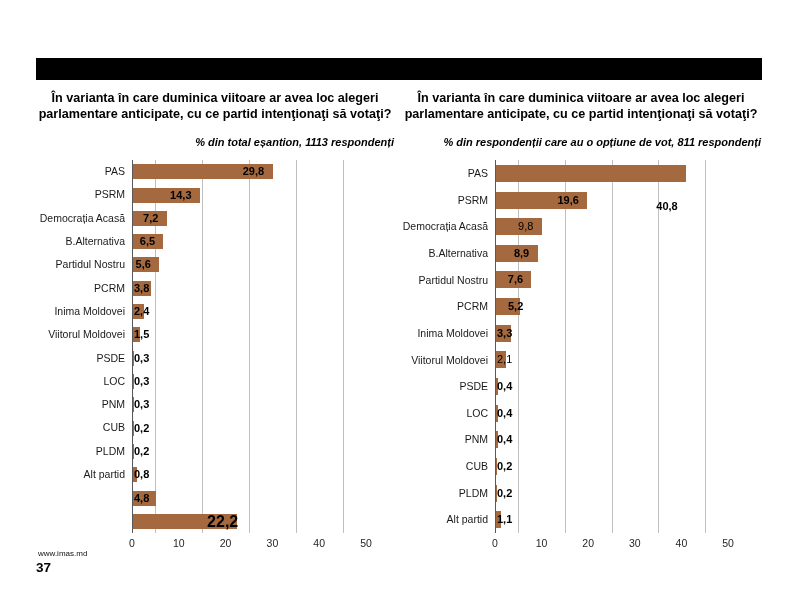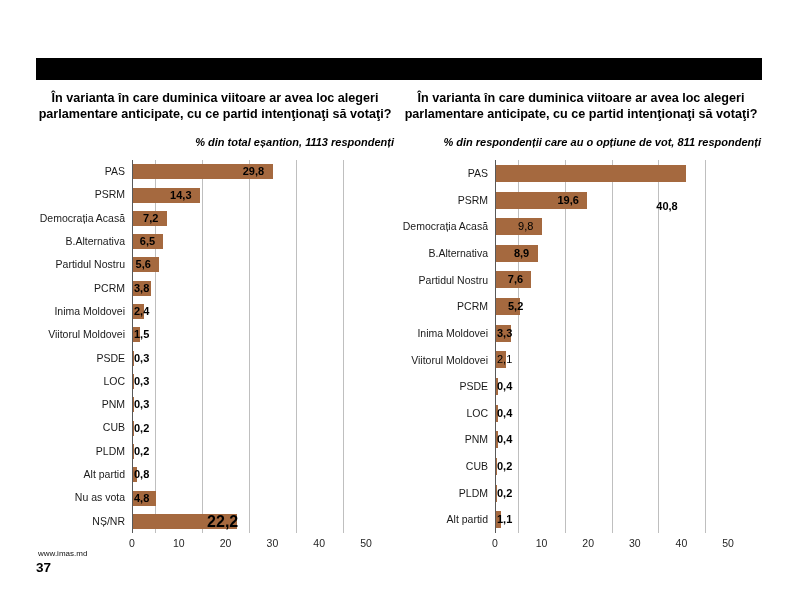--- a/index.html
+++ b/index.html
@@ -75,24 +75,22 @@
         <div style="left: 98px; top: 236.3px; height: 15px; line-height: 17px; font-size: 11px; font-weight: bold; white-space: nowrap; color: rgb(0, 0, 0); position: absolute;">0,3</div>
         <div style="left: 0px; top: 256.438px; width: 89px; height: 23.3125px; line-height: 23.3125px; text-align: right; font-size: 10.5px; white-space: nowrap; color: rgb(26, 26, 26); position: absolute;">CUB</div>
         <div style="left: 97px; top: 260.6px; width: 1px; height: 15px; background: rgb(165, 105, 63); position: absolute;"></div>
         <div style="left: 98px; top: 259.6px; height: 15px; line-height: 17px; font-size: 11px; font-weight: bold; white-space: nowrap; color: rgb(0, 0, 0); position: absolute;">0,2</div>
         <div style="left: 0px; top: 279.75px; width: 89px; height: 23.3125px; line-height: 23.3125px; text-align: right; font-size: 10.5px; white-space: nowrap; color: rgb(26, 26, 26); position: absolute;">PLDM</div>
         <div style="left: 97px; top: 283.9px; width: 1px; height: 15px; background: rgb(165, 105, 63); position: absolute;"></div>
         <div style="left: 98px; top: 282.9px; height: 15px; line-height: 17px; font-size: 11px; font-weight: bold; white-space: nowrap; color: rgb(0, 0, 0); position: absolute;">0,2</div>
         <div style="left: 0px; top: 303.062px; width: 89px; height: 23.3125px; line-height: 23.3125px; text-align: right; font-size: 10.5px; white-space: nowrap; color: rgb(26, 26, 26); position: absolute;">Alt partid</div>
         <div style="left: 97px; top: 307.2px; width: 3.7px; height: 15px; background: rgb(165, 105, 63); position: absolute;"></div>
         <div style="left: 98px; top: 306.2px; height: 15px; line-height: 17px; font-size: 11px; font-weight: bold; white-space: nowrap; color: rgb(0, 0, 0); position: absolute;">0,8</div>
-        <div style="left: 0px; top: 326.375px; width: 89px; height: 23.3125px; line-height: 23.3125px; text-align: right; font-size: 10.5px; white-space: nowrap; color: rgb(26, 26, 26); position: absolute;">Nu as vota</div>
         <div style="left: 97px; top: 330.5px; width: 22.5px; height: 15px; background: rgb(165, 105, 63); position: absolute;"></div>
         <div style="left: 98px; top: 329.5px; height: 15px; line-height: 17px; font-size: 11px; font-weight: bold; white-space: nowrap; color: rgb(0, 0, 0); position: absolute;">4,8</div>
-        <div style="left: 0px; top: 349.688px; width: 89px; height: 23.3125px; line-height: 23.3125px; text-align: right; font-size: 10.5px; white-space: nowrap; color: rgb(26, 26, 26); position: absolute;">NȘ/NR</div>
         <div style="left: 97px; top: 353.8px; width: 103.9px; height: 15px; background: rgb(165, 105, 63); position: absolute;"></div>
         <div style="left: 171.1px; top: 352.8px; height: 15px; line-height: 17px; font-size: 16px; font-weight: bold; white-space: nowrap; color: rgb(0, 0, 0); position: absolute;">22,2</div>
         <div style="left: 96px; top: 377px; transform: translateX(-50%); font-size: 10.5px; color: rgb(38, 38, 38); position: absolute;">0</div>
         <div style="left: 142.8px; top: 377px; transform: translateX(-50%); font-size: 10.5px; color: rgb(38, 38, 38); position: absolute;">10</div>
         <div style="left: 189.6px; top: 377px; transform: translateX(-50%); font-size: 10.5px; color: rgb(38, 38, 38); position: absolute;">20</div>
         <div style="left: 236.4px; top: 377px; transform: translateX(-50%); font-size: 10.5px; color: rgb(38, 38, 38); position: absolute;">30</div>
         <div style="left: 283.2px; top: 377px; transform: translateX(-50%); font-size: 10.5px; color: rgb(38, 38, 38); position: absolute;">40</div>
         <div style="left: 330px; top: 377px; transform: translateX(-50%); font-size: 10.5px; color: rgb(38, 38, 38); position: absolute;">50</div>
       </div>
   </section>

